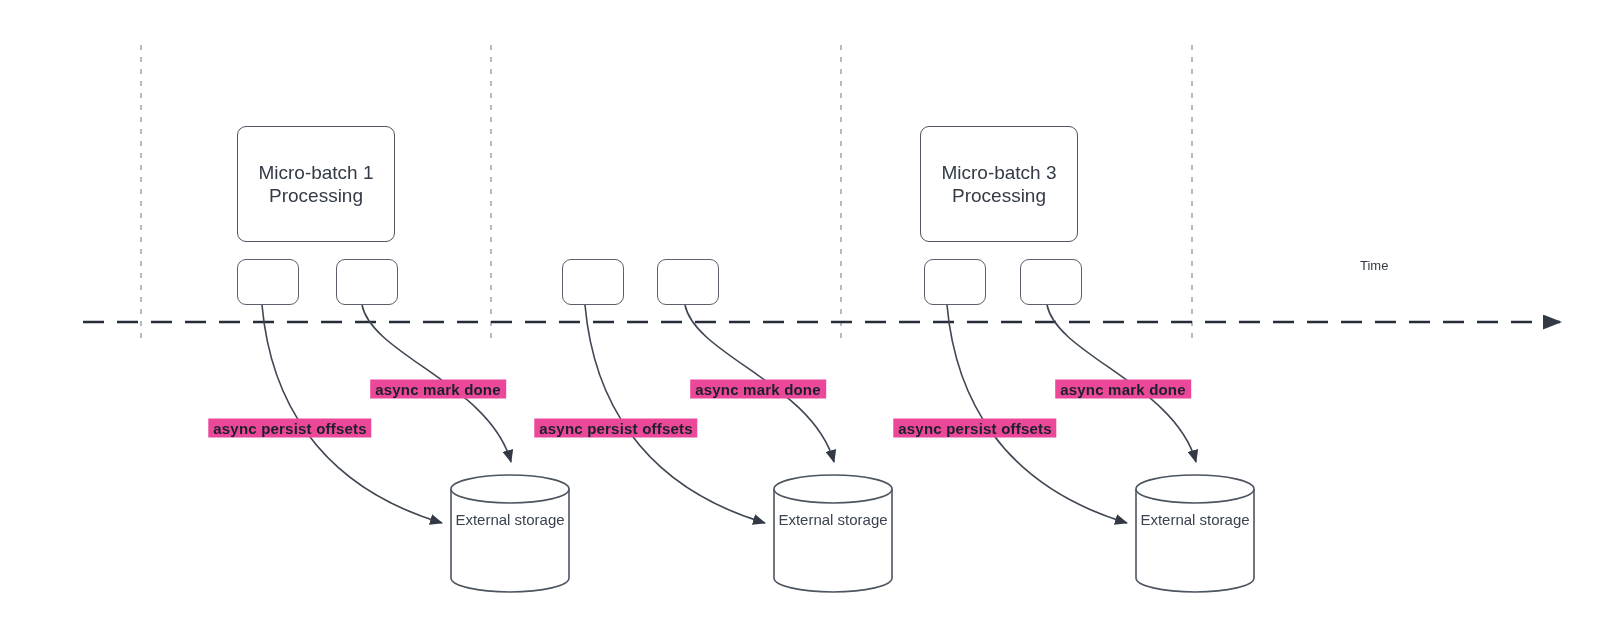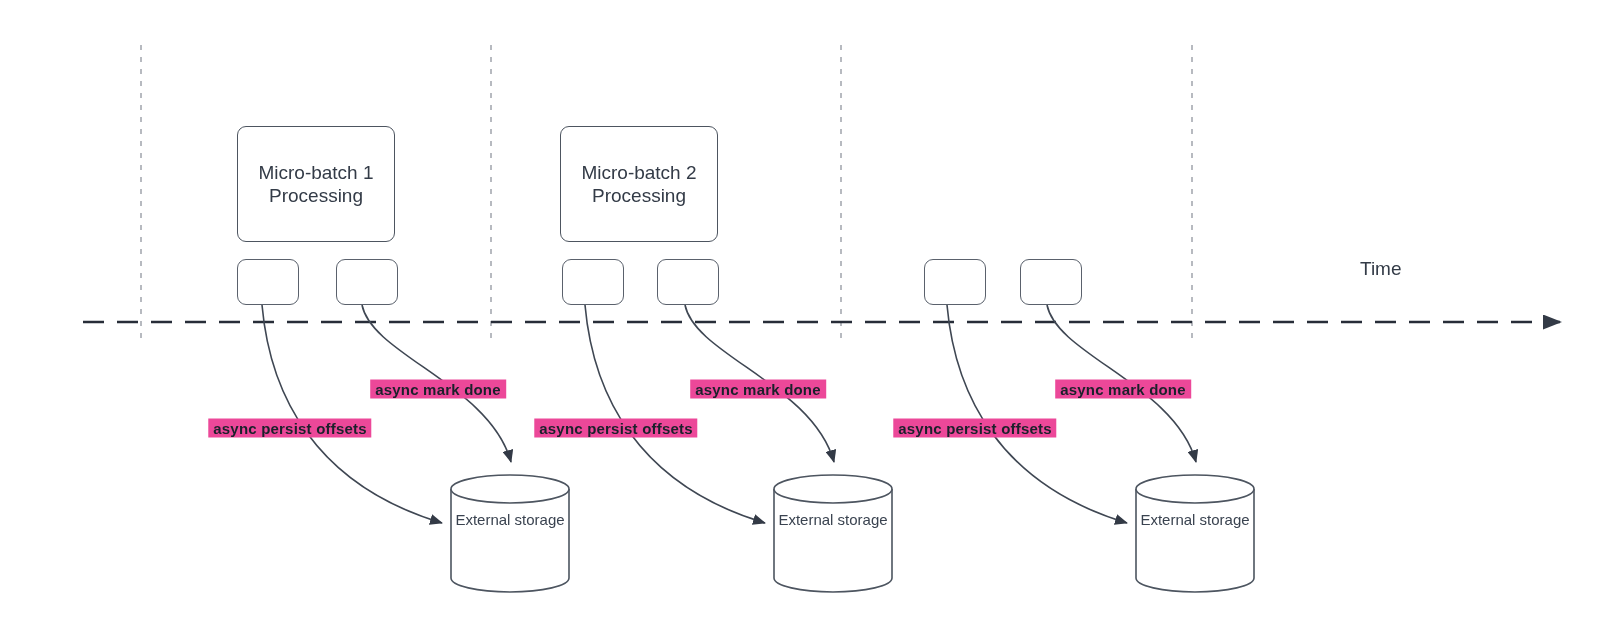--- a/index.html
+++ b/index.html
@@ -56,21 +56,21 @@
     transform:translateX(-50%);
     text-align:center;
     font-size:15px;line-height:25px;
     color:#3a4350;
     top:507px;
   }
 
   .time-label{
     position:absolute;
     left:1360px;top:258px;
-    font-size:19px;
+    font-size:13px;
     color:#333b47;
   }
 </style>
 </head>
 <body>
 
 <div class="canvas">
 
   <svg class="diagram-svg" viewBox="0 0 1600 642" xmlns="http://www.w3.org/2000/svg">
     <defs>
@@ -124,29 +124,29 @@
 
   <div class="proc-box" style="left:237px;">
     <span class="proc-label">Micro-batch 1 Processing</span>
   </div>
   <div class="offset-box" style="left:237px;"></div>
   <div class="offset-box" style="left:336px;"></div>
   <div class="arrow-label" style="left:290px;top:428px;">async persist offsets</div>
   <div class="arrow-label" style="left:438px;top:389px;">async mark done</div>
   <div class="storage-label" style="left:510px;">External storage</div>
 
-  <div class="proc-box" style="left:560px;">
-    <span class="proc-label">Micro-batch 2 Processing</span>
-  </div>
   <div class="offset-box" style="left:562px;"></div>
   <div class="offset-box" style="left:657px;"></div>
   <div class="arrow-label" style="left:616px;top:428px;">async persist offsets</div>
   <div class="arrow-label" style="left:758px;top:389px;">async mark done</div>
   <div class="storage-label" style="left:833px;">External storage</div>
 
+  <div class="proc-box" style="left:920px;">
+    <span class="proc-label">Micro-batch 3 Processing</span>
+  </div>
   <div class="offset-box" style="left:924px;"></div>
   <div class="offset-box" style="left:1020px;"></div>
   <div class="arrow-label" style="left:975px;top:428px;">async persist offsets</div>
   <div class="arrow-label" style="left:1123px;top:389px;">async mark done</div>
   <div class="storage-label" style="left:1195px;">External storage</div>
 
   <div class="time-label">Time</div>
 
 </div>
 

